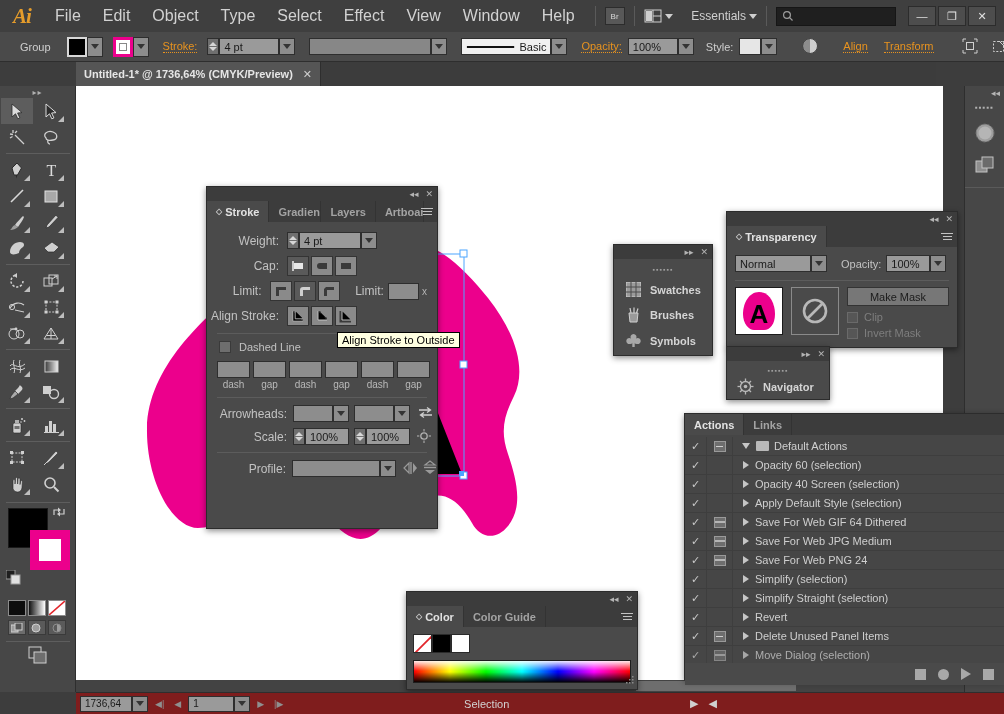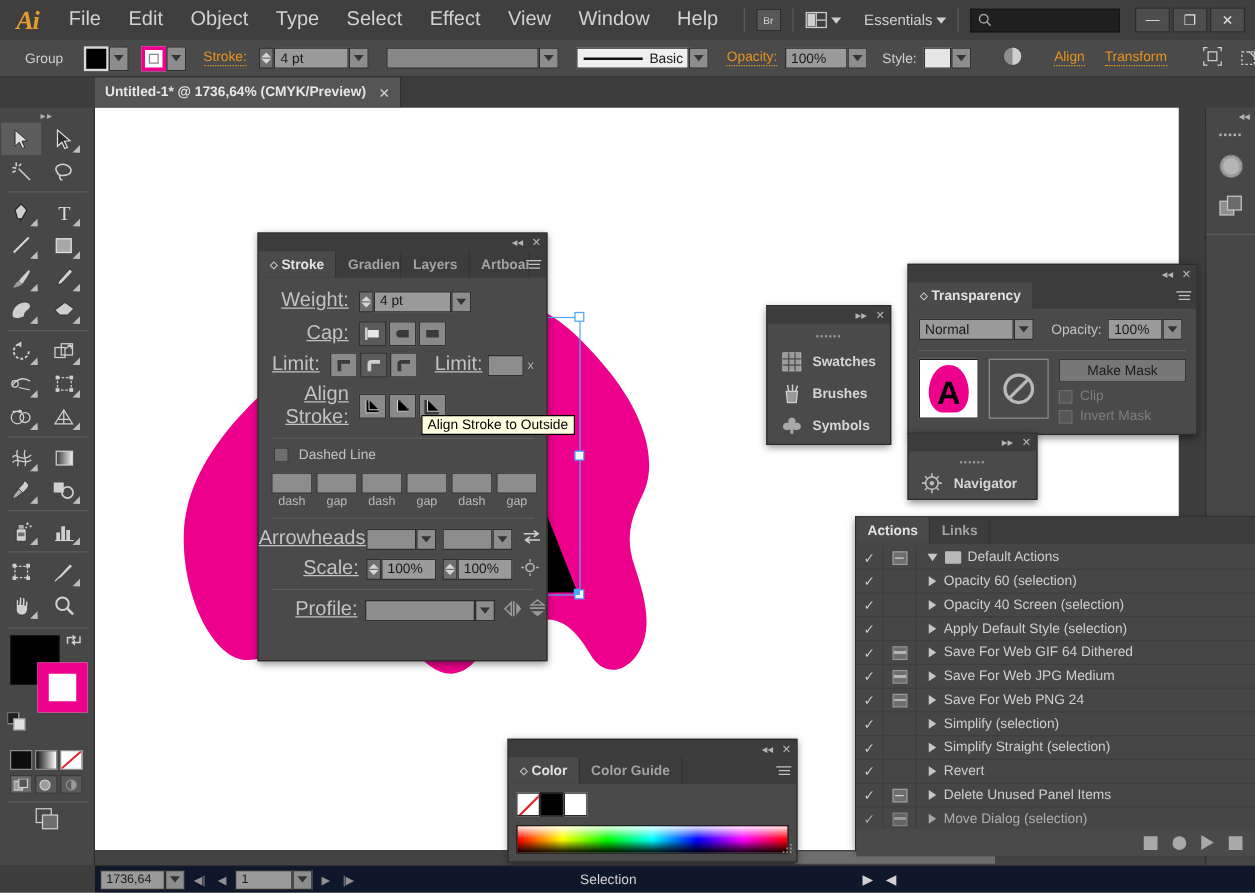--- a/index.html
+++ b/index.html
@@ -54,21 +54,21 @@
   }
   .caret { width: 0; height: 0; border-left: 4px solid transparent; border-right: 4px solid transparent; border-top: 5px solid #343434; }
   .spin { width: 12px; height: 17px; display: flex; flex-direction: column; justify-content: center; align-items:center; gap:1px; background:#6f6f6f; border:1px solid #2e2e2e; cursor:pointer;}
   .spin .up { width:0;height:0;border-left:4px solid transparent;border-right:4px solid transparent;border-bottom:4px solid #d6d6d6;}
   .spin .dn { width:0;height:0;border-left:4px solid transparent;border-right:4px solid transparent;border-top:4px solid #d6d6d6;}
   .iconbtn {
     width: 22px; height: 20px; background: #8a8a8a; border: 1px solid #343434;
     display: flex; align-items: center; justify-content: center; cursor: pointer;
   }
   .iconbtn.sel { background: #5a5a5a; }
-  .lbl { color: #c2c2c2; font-size: 16px; text-align: right; text-decoration: underline; }
+  .lbl { color: #c2c2c2; font-size: 12px; text-align: right; }
   .hr { height: 1px; background: #5c5c5c; margin: 7px 10px; }
 
   
   #menubar { position:absolute; top:0; left:0; width:1004px; height:32px; background:#3f3f3f; display:flex; align-items:center; }
   #ailogo { width:44px; text-align:center; font-size:21px; font-weight:bold; font-style:italic; color:#e59c2b; font-family:"Liberation Serif", serif; letter-spacing:-1px;}
   .menuitem { padding:0 11px; font-size:16px; color:#d2d2d2; line-height:32px; cursor:pointer; }
   .vsep { width:1px; height:20px; background:#5a5a5a; margin:0 9px; }
   .brbtn { width:20px;height:18px;background:#585858;border:1px solid #2c2c2c;display:flex;align-items:center;justify-content:center;font-size:8px;color:#d8d8d8;cursor:pointer;}
   .arrbtn { display:flex; align-items:center; gap:3px; cursor:pointer; }
   .wsbtn { font-size:12px; color:#d0d0d0; cursor:pointer; }
@@ -118,21 +118,21 @@
   .chk { font-size:11px; color:#c9c9c9; }
   .minibox { width:12px;height:11px;border:1px solid #9a9a9a;background:#6e6e6e; }
   .minibox.lined { background:linear-gradient(to bottom,#6e6e6e 0 3px,#b5b5b5 3px 5px,#6e6e6e 5px 11px); }
   .minibox.dash::after{content:"";display:block;width:7px;height:1px;background:#cfcfcf;margin:4px auto;}
   .tri { width:0;height:0;border-top:4px solid transparent;border-bottom:4px solid transparent;border-left:6px solid #c6c6c6; margin-left:10px;}
   .tridn { width:0;height:0;border-left:4px solid transparent;border-right:4px solid transparent;border-top:6px solid #c6c6c6; margin-left:9px;}
   .folder { width:13px;height:10px;background:#b9b9b9;margin:0 5px 0 6px; border-radius:1px;}
   .arow .txt { margin-left:6px; }
 
   
-  #statusbar { position:absolute; bottom:0; left:76px; width:928px; height:22px; background:#0f172a; border-top:1px solid #2e2e2e; display:flex; align-items:center; gap:4px; padding:0 4px;}
+  #statusbar { position:absolute; bottom:0; left:76px; width:928px; height:22px; background:#7f1d1d; border-top:1px solid #2e2e2e; display:flex; align-items:center; gap:4px; padding:0 4px;}
   .sfld { background:#9a9a9a;border:1px solid #2e2e2e;color:#1a1a1a;height:16px;display:flex;align-items:center;padding:0 4px;font-size:10px;}
   .sarrow { color:#8f8f8f; font-size:9px; padding:0 3px; cursor:pointer;}
   #statustext { flex:1; text-align:center; font-size:11px; color:#d2d2d2;}
 
   
   #tooltip { position:absolute; background:#ffffe1; border:1px solid #000; color:#000; font-size:11px; padding:1px 4px; z-index:60; }
 
   .swatchrow { display:flex; align-items:center; gap:9px; padding:8px 0 8px 12px; cursor:pointer; }
   .swatchrow .nm { font-size:11px; color:#d5d5d5; font-weight:bold; }
 </style>

